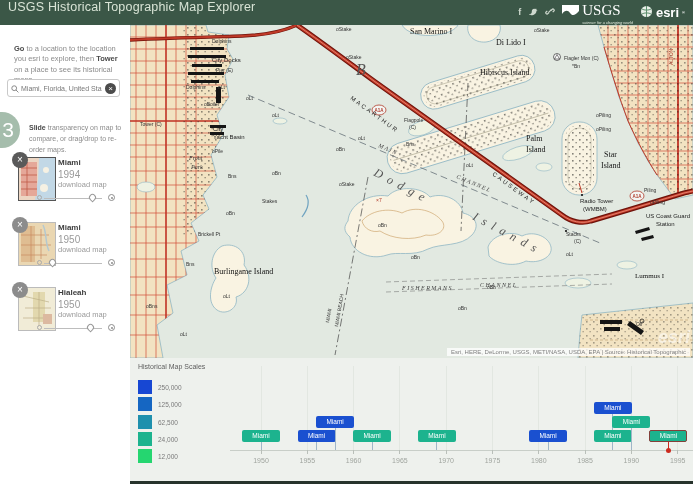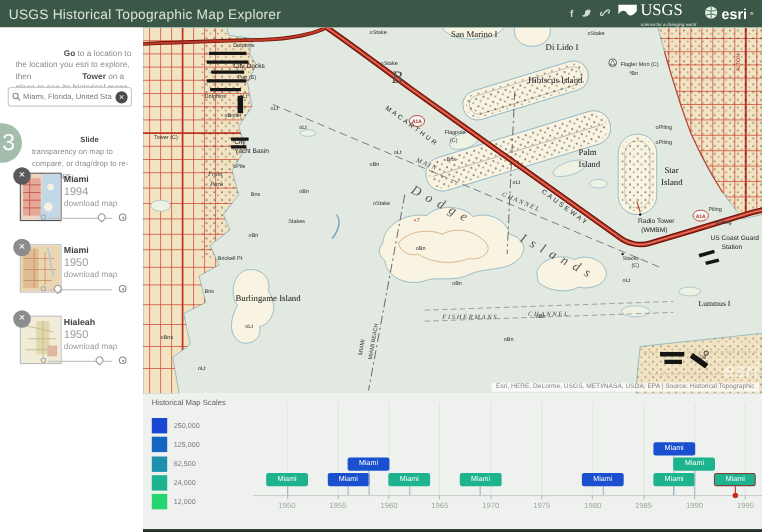--- a/index.html
+++ b/index.html
@@ -1,33 +1,33 @@
 <!DOCTYPE html>
 <html><head>
 <meta charset="utf-8">
 <style>
   html,body{margin:0;padding:0;background:#9aa49c;}
   *{box-sizing:border-box;}
   .app{position:relative;width:693px;height:484px;background:#fff;overflow:hidden;
        font-family:"Liberation Sans",sans-serif;}
   
   header{position:absolute;left:0;top:0;width:693px;height:25px;background:#3b5747;
-         display:flex;align-items:center;justify-content:space-between;padding:0 8px;}
+         display:flex;justify-content:space-between;padding:0 8px;}
   .title{color:#d9e4d6;font-size:12.5px;letter-spacing:.2px;}
   .hright{display:flex;align-items:center;gap:7px;}
   .hicon{color:#cfd9cf;font-size:9px;font-weight:bold;line-height:9px;cursor:pointer;}
   .usgs{display:flex;align-items:center;gap:3px;color:#fff;}
   .usgs-t{font-family:"Liberation Serif",serif;font-weight:normal;font-size:15px;line-height:12px;}
   .usgs-tag{font-size:4px;font-style:italic;color:#dfe8db;margin-top:1px;}
   .esri{display:flex;align-items:center;gap:3px;color:#fff;font-size:13px;font-weight:bold;}
   .esri sup{font-size:4px;}
   
   .sidebar{position:absolute;left:0;top:25px;width:130px;height:459px;background:#fff;overflow:hidden;}
   .step{position:absolute;font-size:7.5px;line-height:10.5px;color:#8b8b8b;}
-  .step b{color:#4a4a4a;margin-left:44px;}
+  .step b{color:#4a4a4a;}
   .step1{left:14px;top:11px;width:106px;}
   .searchbox{position:absolute;left:7px;top:54px;width:113px;height:18px;border:1px solid #c9c9c9;
              border-radius:3px;background:#fff;display:flex;align-items:center;padding:0 3px;}
   .searchbox input{border:none;outline:none;flex:1;font-size:7px;color:#777;width:80px;
                    font-family:"Liberation Sans",sans-serif;background:transparent;}
   .sclear{width:11px;height:11px;border-radius:50%;background:#4b4b4b;color:#fff;font-size:8px;
           line-height:11px;text-align:center;cursor:pointer;flex:0 0 11px;}
   .badge3{position:absolute;left:-16px;top:87px;width:36px;height:36px;border-radius:50%;
           background:#a5bdac;color:#fff;font-size:21px;display:flex;align-items:center;
           justify-content:center;padding-left:12px;}

